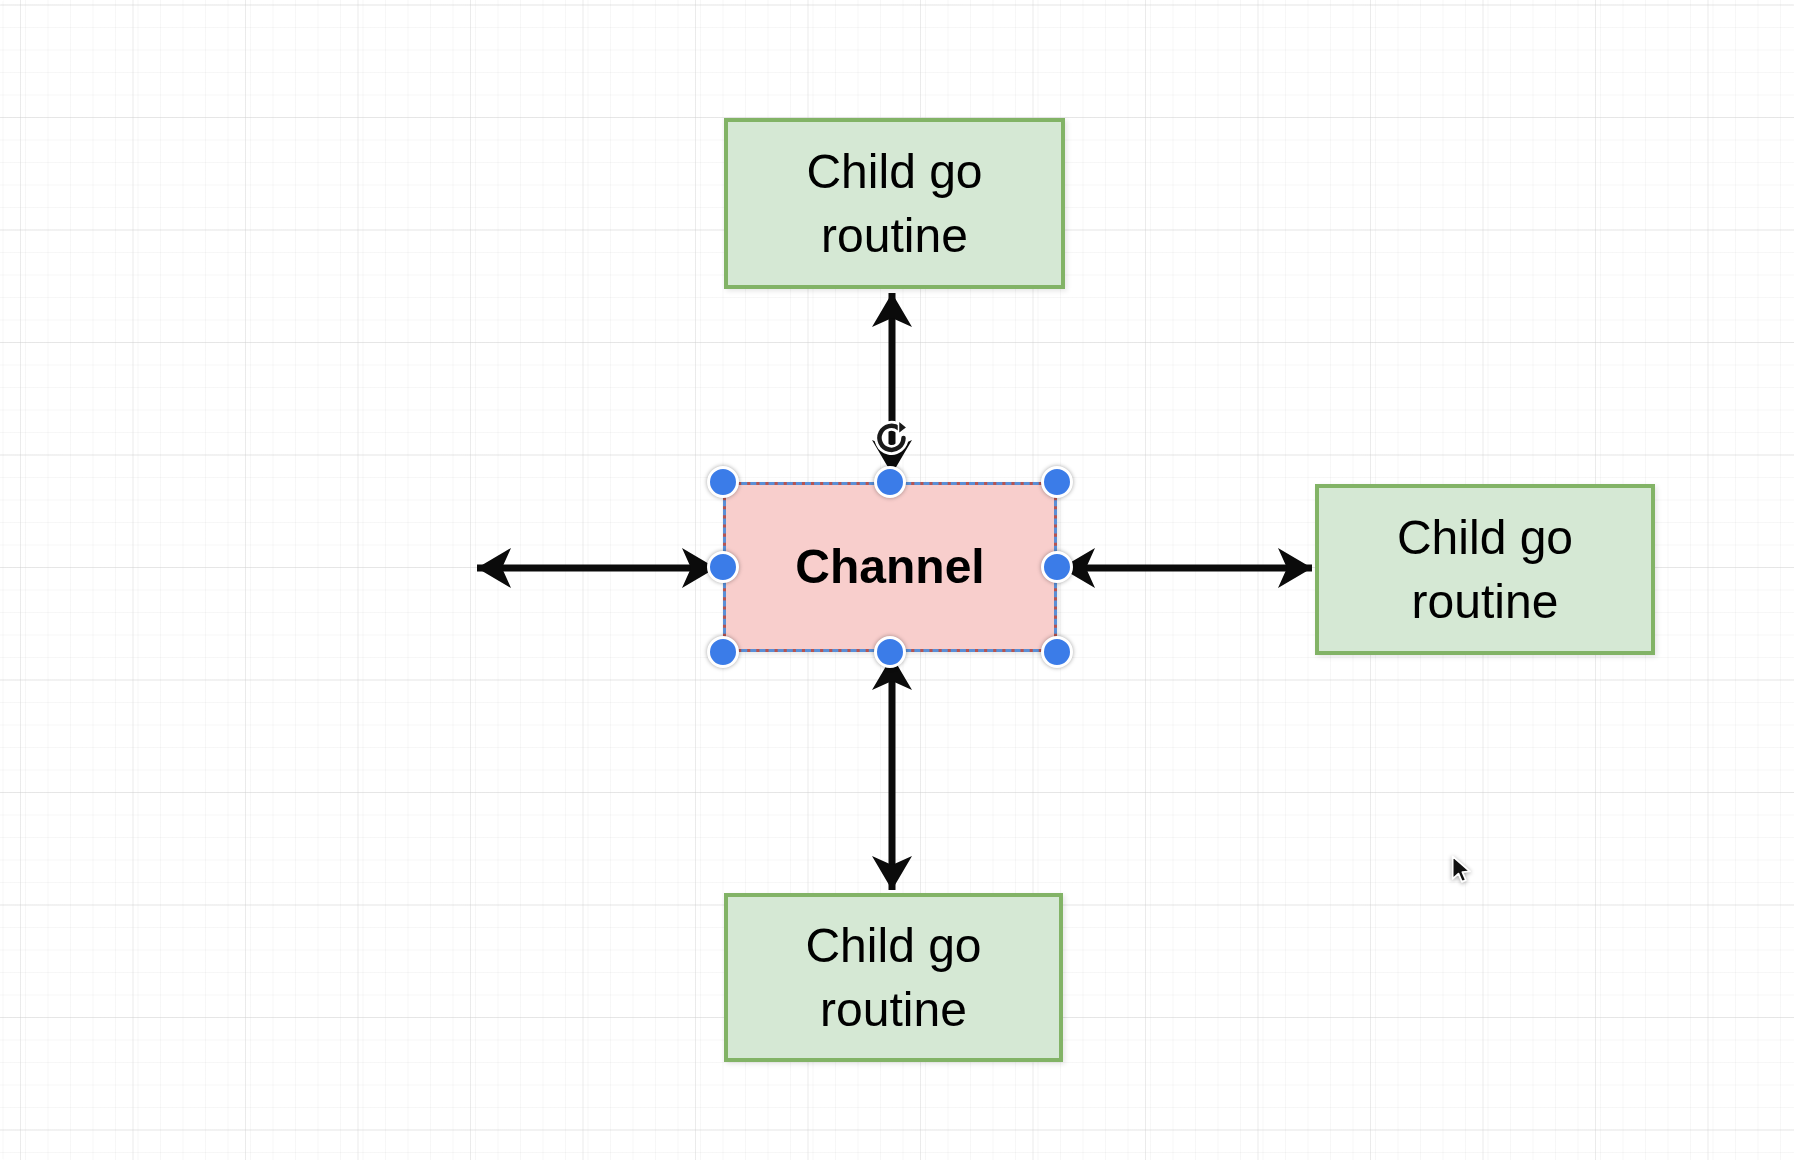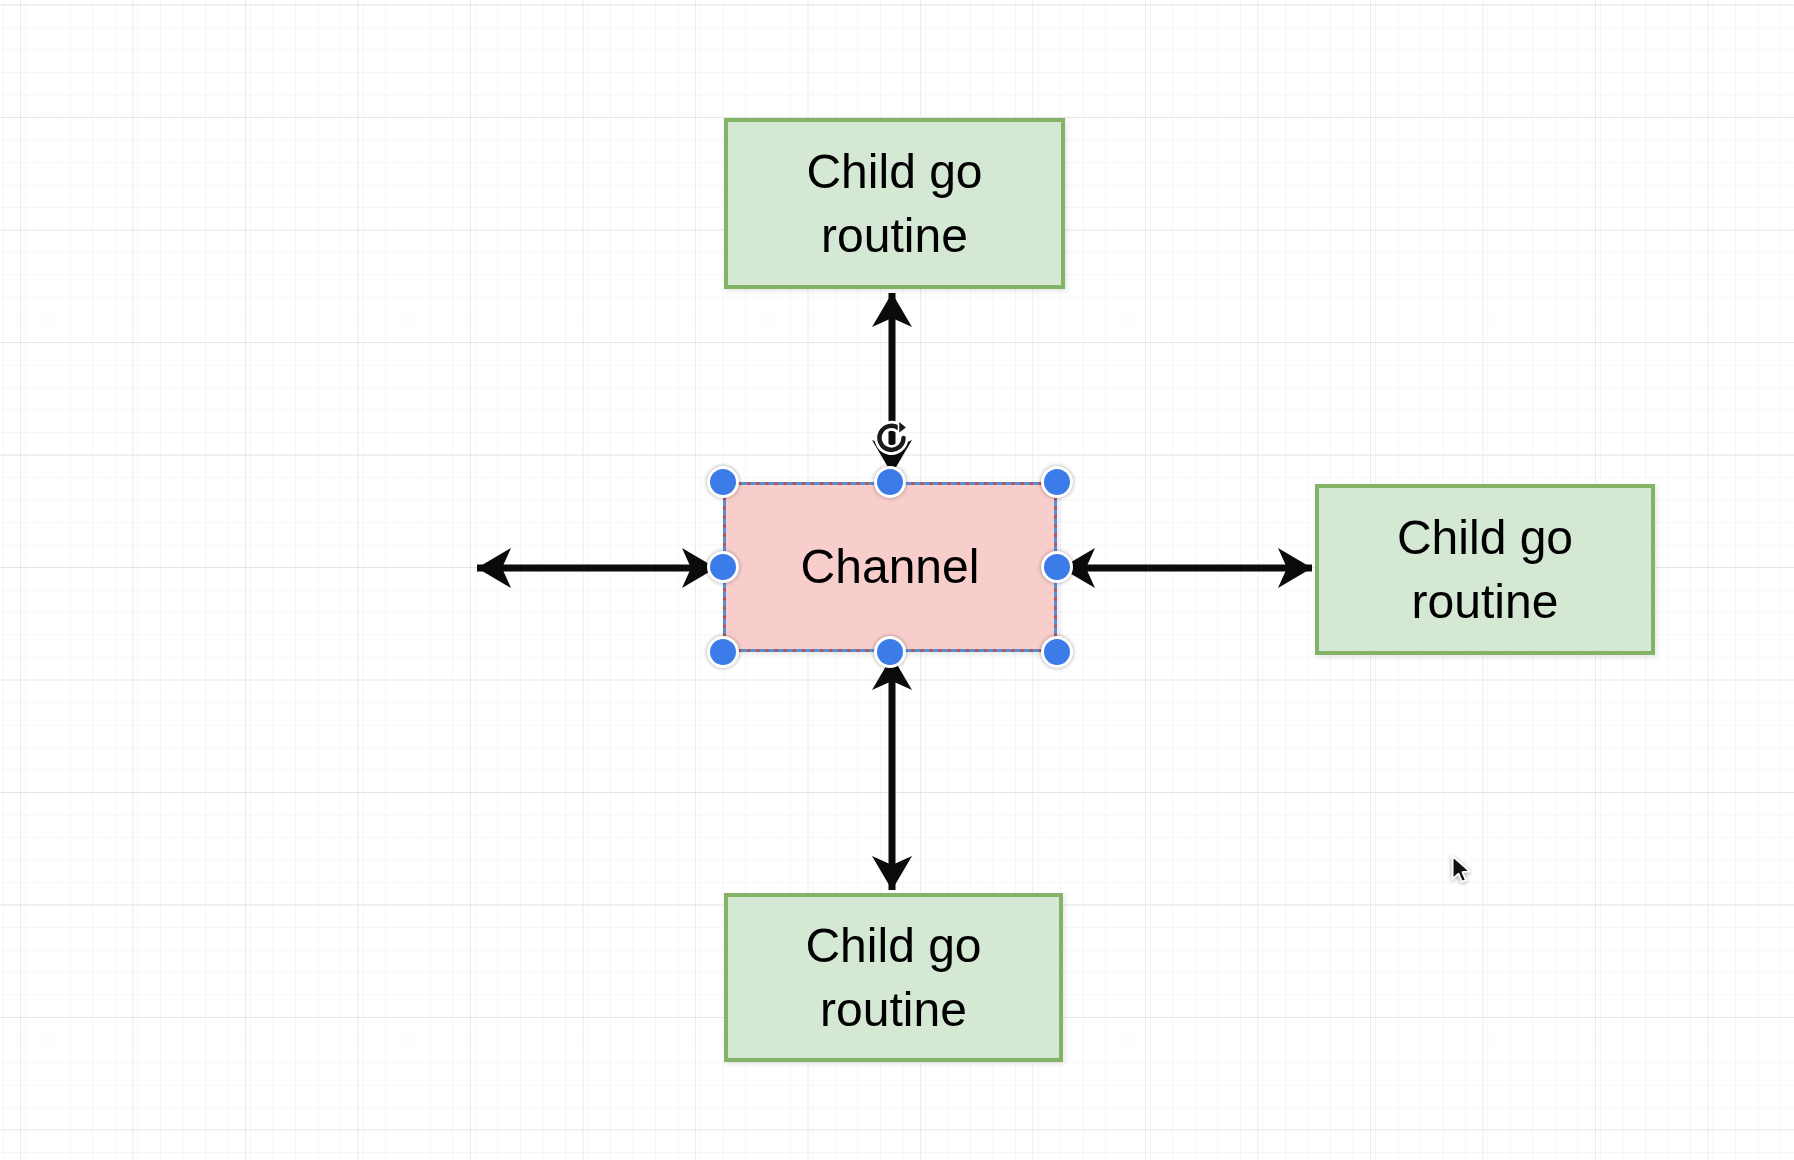--- a/index.html
+++ b/index.html
@@ -37,21 +37,21 @@
     line-height: 1.32;
     color: #000;
     box-shadow: 2px 2px 5px rgba(0,0,0,0.10);
   }
   .node .label { white-space: pre-line; }
 
   #node-child-top    { left: 724px;  top: 118px; width: 341px; height: 171px; }
   #node-main         { left: 132px;  top: 483px; width: 343px; height: 172px; }
   #node-child-right  { left: 1315px; top: 484px; width: 340px; height: 171px; }
   #node-child-bottom { left: 724px;  top: 893px; width: 339px; height: 169px; }
-  #node-channel      { left: 723px;  top: 482px; width: 334px; height: 170px; border-width: 3px; }
+  #node-channel      { left: 723px;  top: 482px; width: 334px; height: 170px; border-width: 3px; font-weight: bold; }
 
   
   .selection-outline {
     position: absolute;
     inset: -3px;
     border: 3px dashed #5a8fd6;
     pointer-events: none;
   }
 
   #edges {

